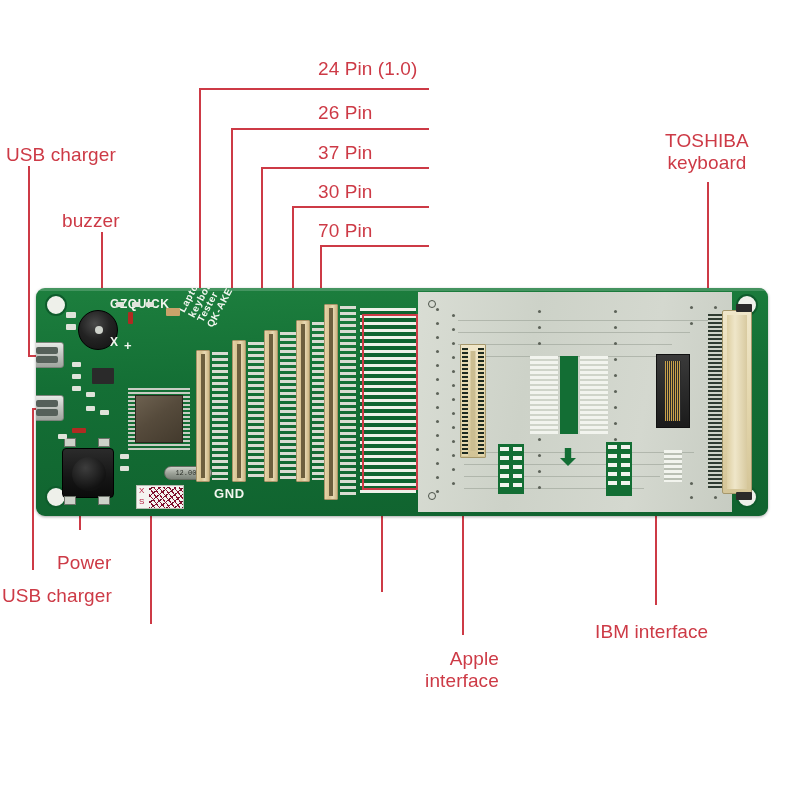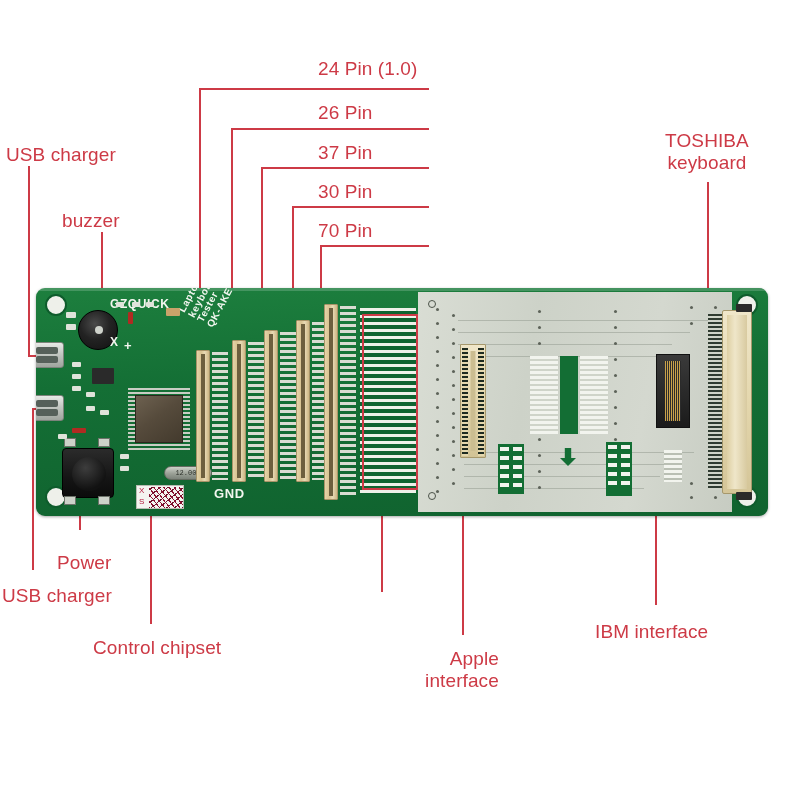--- a/index.html
+++ b/index.html
@@ -461,18 +461,17 @@
   <div class="anno l" style="left:62px;top:210px;">buzzer</div>
   <div class="anno l" style="left:318px;top:58px;">24 Pin (1.0)</div>
   <div class="anno l" style="left:318px;top:102px;">26 Pin</div>
   <div class="anno l" style="left:318px;top:142px;">37 Pin</div>
   <div class="anno l" style="left:318px;top:181px;">30 Pin</div>
   <div class="anno l" style="left:318px;top:220px;">70 Pin</div>
   <div class="anno c" style="left:707px;top:130px;">TOSHIBA
 keyboard</div>
   <div class="anno l" style="left:57px;top:544px;margin-top:8px;">Power</div>
   <div class="anno l" style="left:2px;top:585px;">USB charger</div>
-  <div class="anno l" style="left:93px;top:637px;">Control chipset</div>
   <div class="anno c" style="left:462px;top:648px;text-align:right;">Apple
 interface</div>
   <div class="anno l" style="left:595px;top:621px;">IBM interface</div>
 
 </div>
 
 </body></html>

